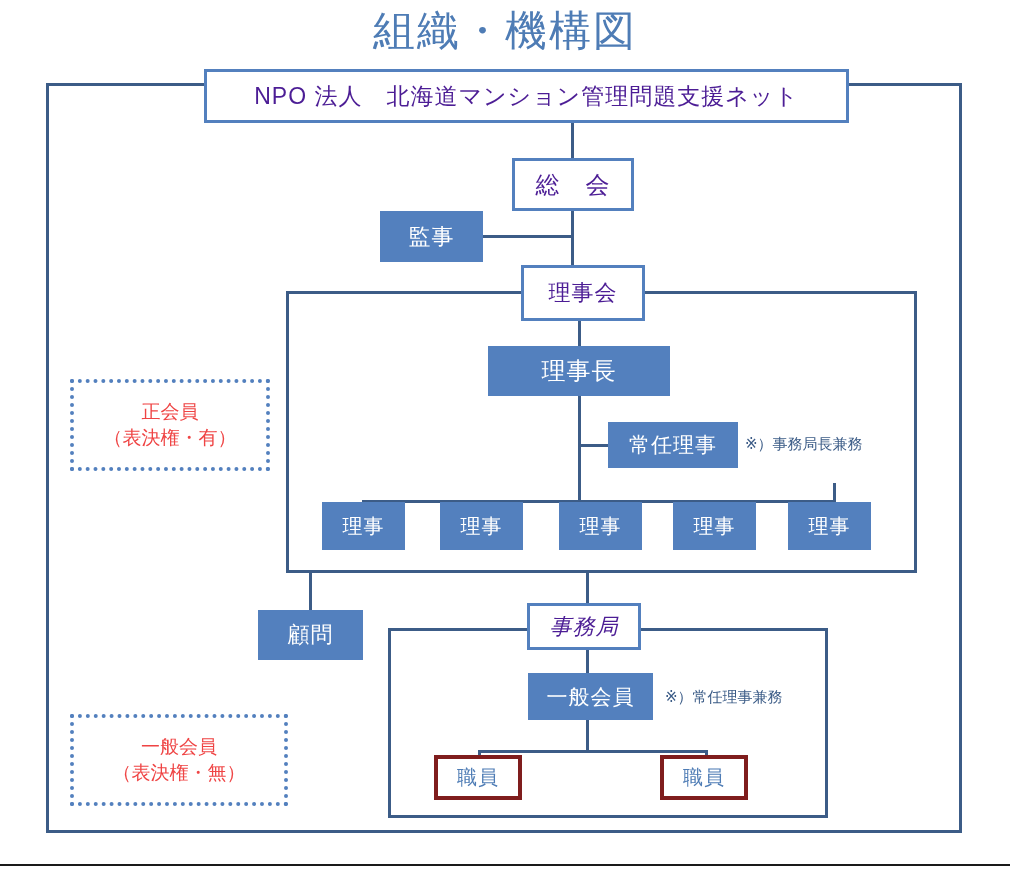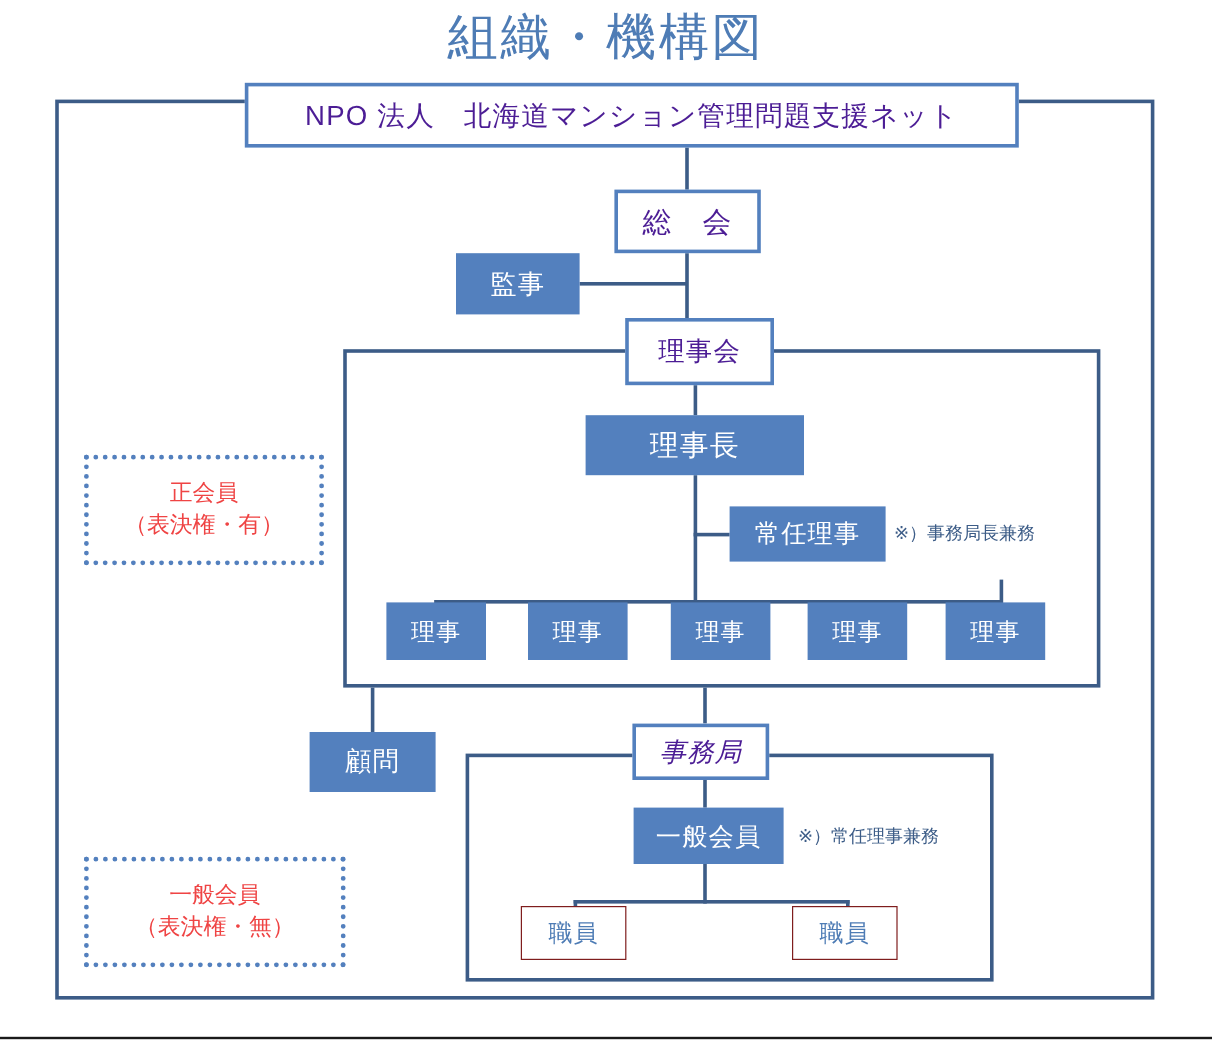--- a/index.html
+++ b/index.html
@@ -69,21 +69,21 @@
     border: none;
   }
   .box-outline {
     background: #ffffff;
     color: #4c1d95;
     border: 3px solid #5380BE;
   }
   .box-outline-thin {
     background: #ffffff;
     color: #4E7CB5;
-    border: 1px solid #7f1d1d;
+    border: 4px solid #7f1d1d;
   }
 
   
   .legend {
     position: absolute;
     box-sizing: border-box;
     border: 4px dotted #5380BE;
     background: #ffffff;
     color: #ef4444;
     display: flex;

